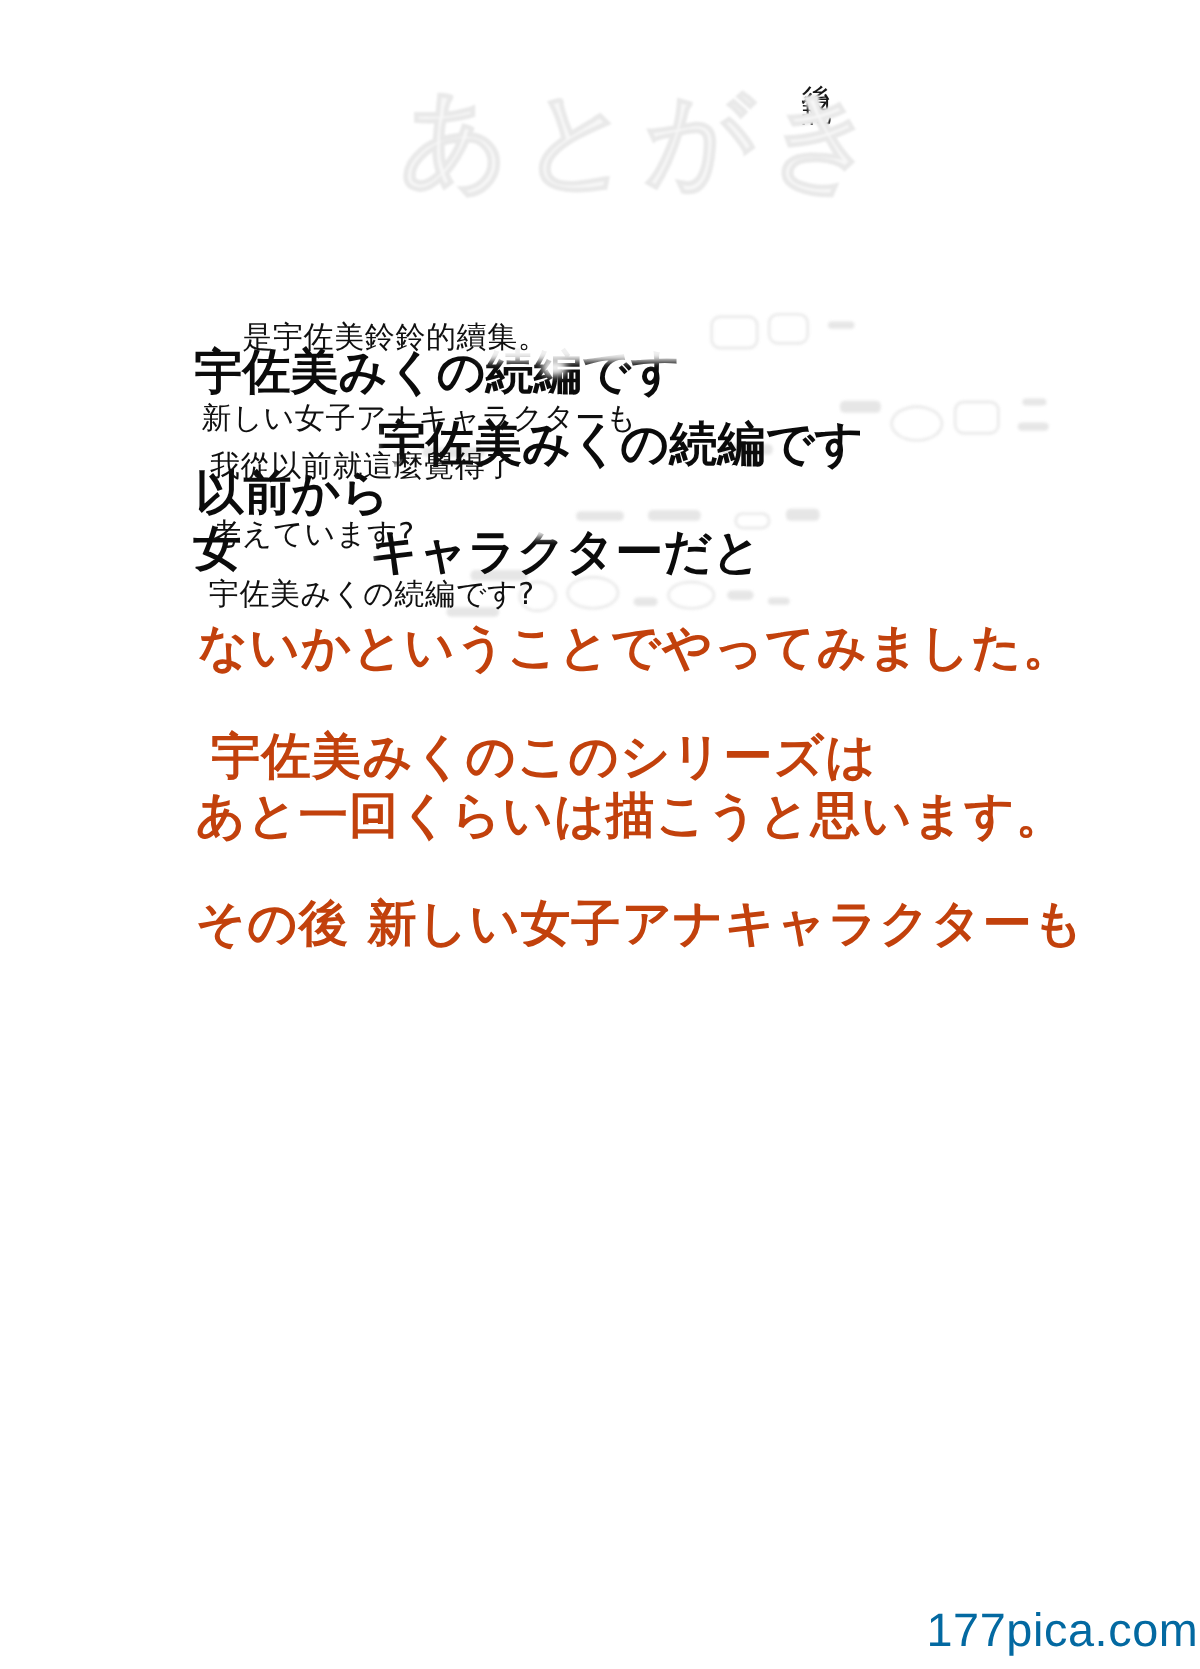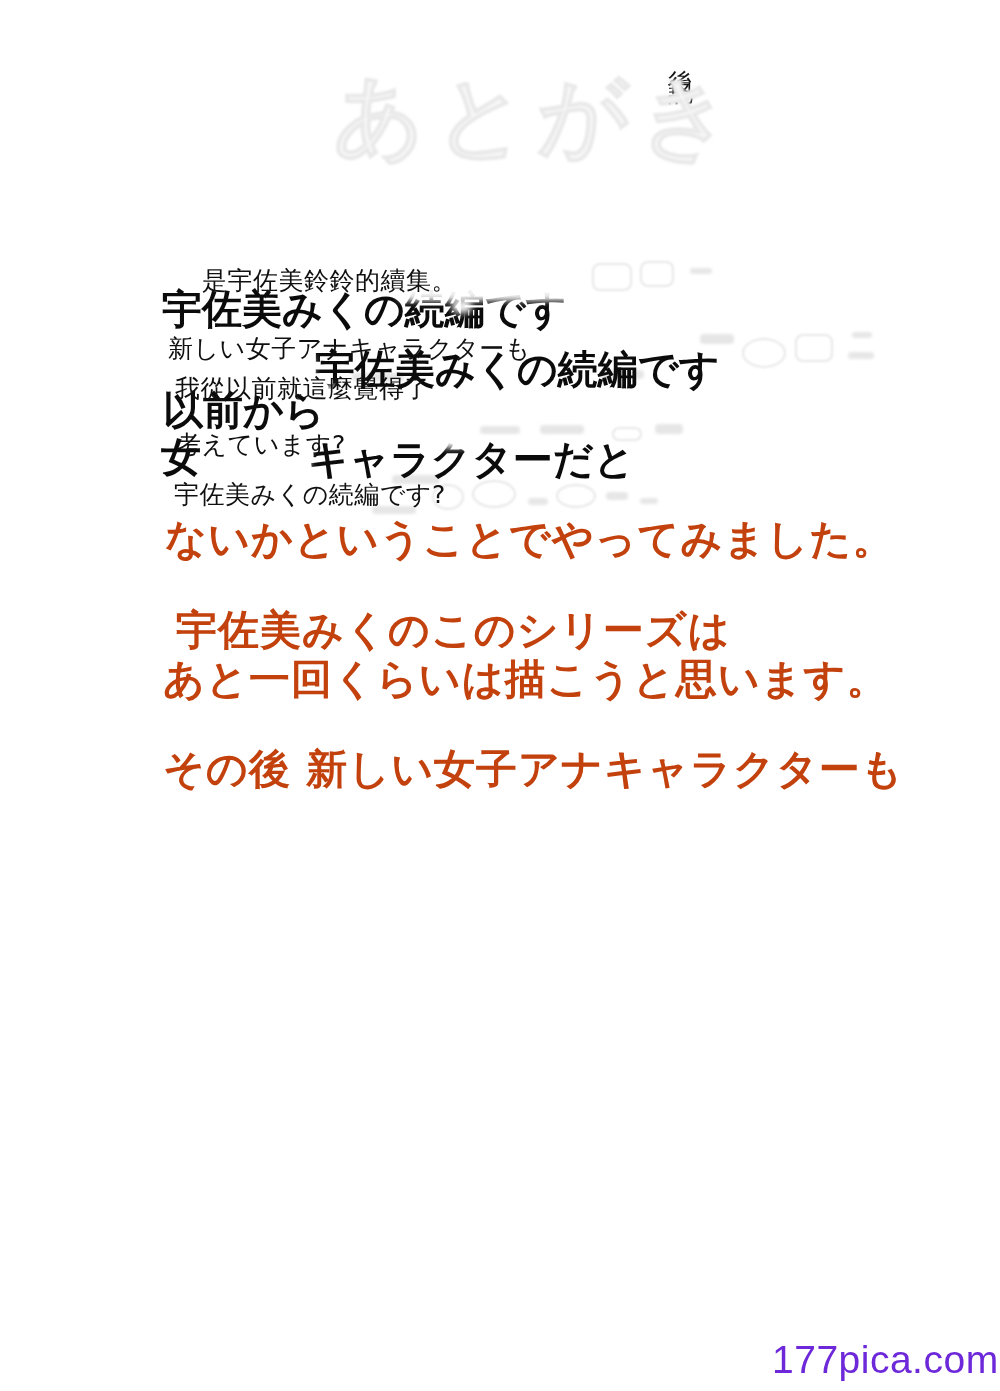--- a/index.html
+++ b/index.html
@@ -124,15 +124,15 @@
   <div class="gm" style="left:640px;top:498px;width:18px;height:6px;"></div>
 
   <div class="gm" style="left:372px;top:506px;width:44px;height:8px;"></div>
   <div class="body-jp" style="left:165px;top:512px;">ないかということでやってみました。</div>
 
   <div class="body-jp" style="left:176px;top:603px;">宇佐美みくのこのシリーズは</div>
   <div class="body-jp" style="left:163px;top:742px;">その後 新しい女子アナキャラクターも</div>
 
   <div class="body-jp" style="left:163px;top:652px;">あと一回くらいは描こうと思います。</div>
 
-  <div class="watermark" style="color: #6d28d9;">177pica.com</div>
+  <div class="watermark" style="color: #0369a1;">177pica.com</div>
 
 </div>
 
 </body></html>

